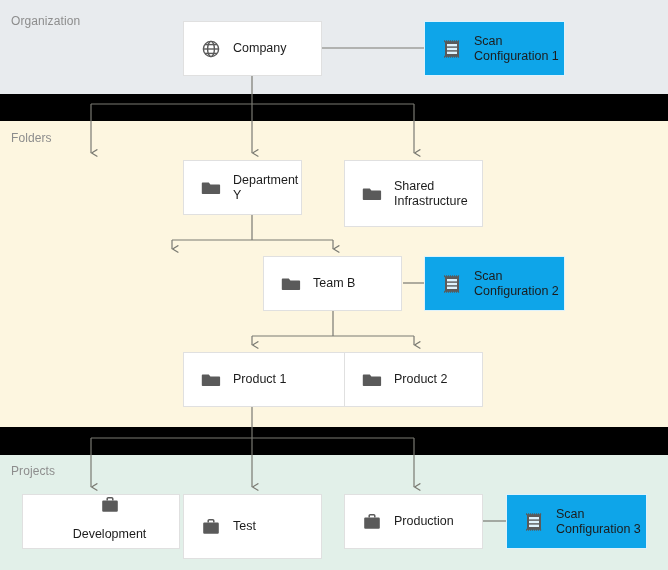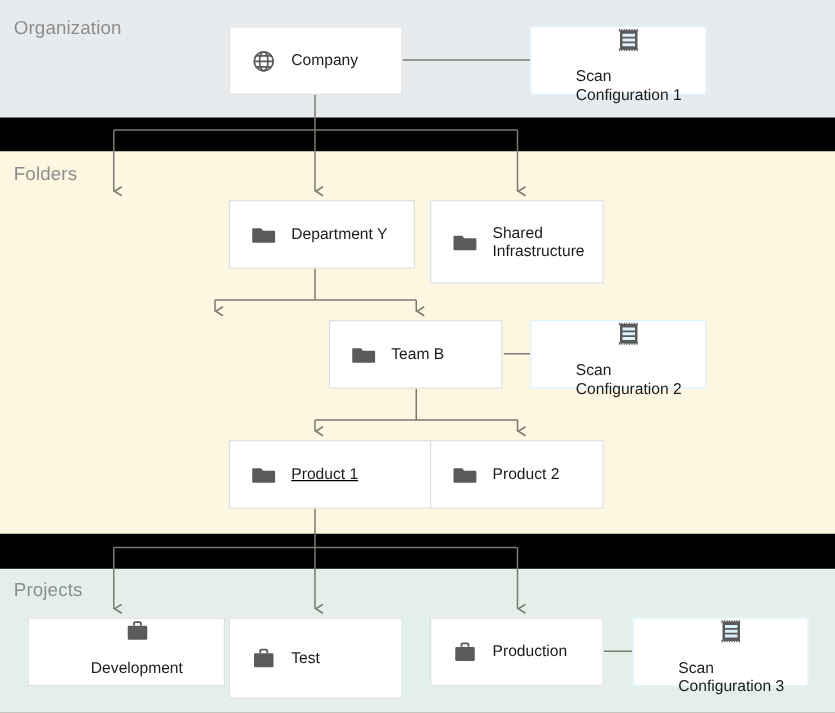--- a/index.html
+++ b/index.html
@@ -17,21 +17,21 @@
     overflow: hidden;
     background: #000000;
   }
   .band {
     position: absolute;
     left: 0;
     width: 668px;
   }
   .band-label {
     position: absolute;
-    font-size: 15px;
+    font-size: 12px;
     color: #8d8d8d;
     letter-spacing: 0.1px;
     white-space: nowrap;
   }
   svg.connectors {
     position: absolute;
     left: 0;
     top: 0;
     width: 668px;
     height: 570px;
@@ -41,23 +41,22 @@
     position: absolute;
     box-sizing: border-box;
     display: flex;
     align-items: center;
     border: 1px solid #e0e0e0;
     background: #ffffff;
     padding-left: 17px;
     gap: 12px;
   }
   .node.scan {
-    background: #ffffff;
+    background: #0ea5e9;
     border-color: #ddf2fc;
-    flex-direction: column;
   }
   .node-label {
     font-size: 12.5px;
     color: #1c1c1c;
     line-height: 14.5px;
     white-space: pre-line;
   }
   .icon {
     flex: 0 0 auto;
     width: 20px;
@@ -158,21 +157,21 @@
             <rect x="14.1" y="16.8" width="1" height="2"></rect>
             <rect x="16.1" y="16.8" width="1" height="2"></rect>
           </g>
         </svg>
     </span>
     <span class="node-label">Scan
 Configuration 1</span>
   </div>
 
 
-  <div class="node" style="left:183px;top:160px;width:149px;height:55px;">
+  <div class="node" style="left:183px;top:160px;width:119px;height:55px;">
     <span class="icon">
       <svg viewBox="0 0 20 20" width="20" height="20">
           <path d="M1.6 4.6 h6.2 l1.6 1.9 h8.9 a0.8 0.8 0 0 1 0.8 0.8 v8 a0.8 0.8 0 0 1 -0.8 0.8 h-16.7 a0.8 0.8 0 0 1 -0.8 -0.8 v-9.9 a0.8 0.8 0 0 1 0.8 -0.8 z" fill="#5a5a5a"></path>
         </svg>
     </span>
     <span class="node-label">Department Y</span>
   </div>
 
   <div class="node" style="left:344px;top:160px;width:139px;height:67px;">
     <span class="icon">
@@ -220,21 +219,21 @@
             <rect x="12.1" y="16.8" width="1" height="2"></rect>
             <rect x="14.1" y="16.8" width="1" height="2"></rect>
             <rect x="16.1" y="16.8" width="1" height="2"></rect>
           </g>
         </svg>
     </span>
     <span class="node-label">Scan
 Configuration 2</span>
   </div>
 
-  <div class="node" style="left:183px;top:352px;width:166px;height:55px;text-decoration:underline;">
+  <div class="node" style="left:183px;top:352px;width:166px;height:55px;">
     <span class="icon">
       <svg viewBox="0 0 20 20" width="20" height="20">
           <path d="M1.6 4.6 h6.2 l1.6 1.9 h8.9 a0.8 0.8 0 0 1 0.8 0.8 v8 a0.8 0.8 0 0 1 -0.8 0.8 h-16.7 a0.8 0.8 0 0 1 -0.8 -0.8 v-9.9 a0.8 0.8 0 0 1 0.8 -0.8 z" fill="#5a5a5a"></path>
         </svg>
     </span>
     <span class="node-label">Product 1</span>
   </div>
 
   <div class="node" style="left:344px;top:352px;width:139px;height:55px;">
     <span class="icon">

